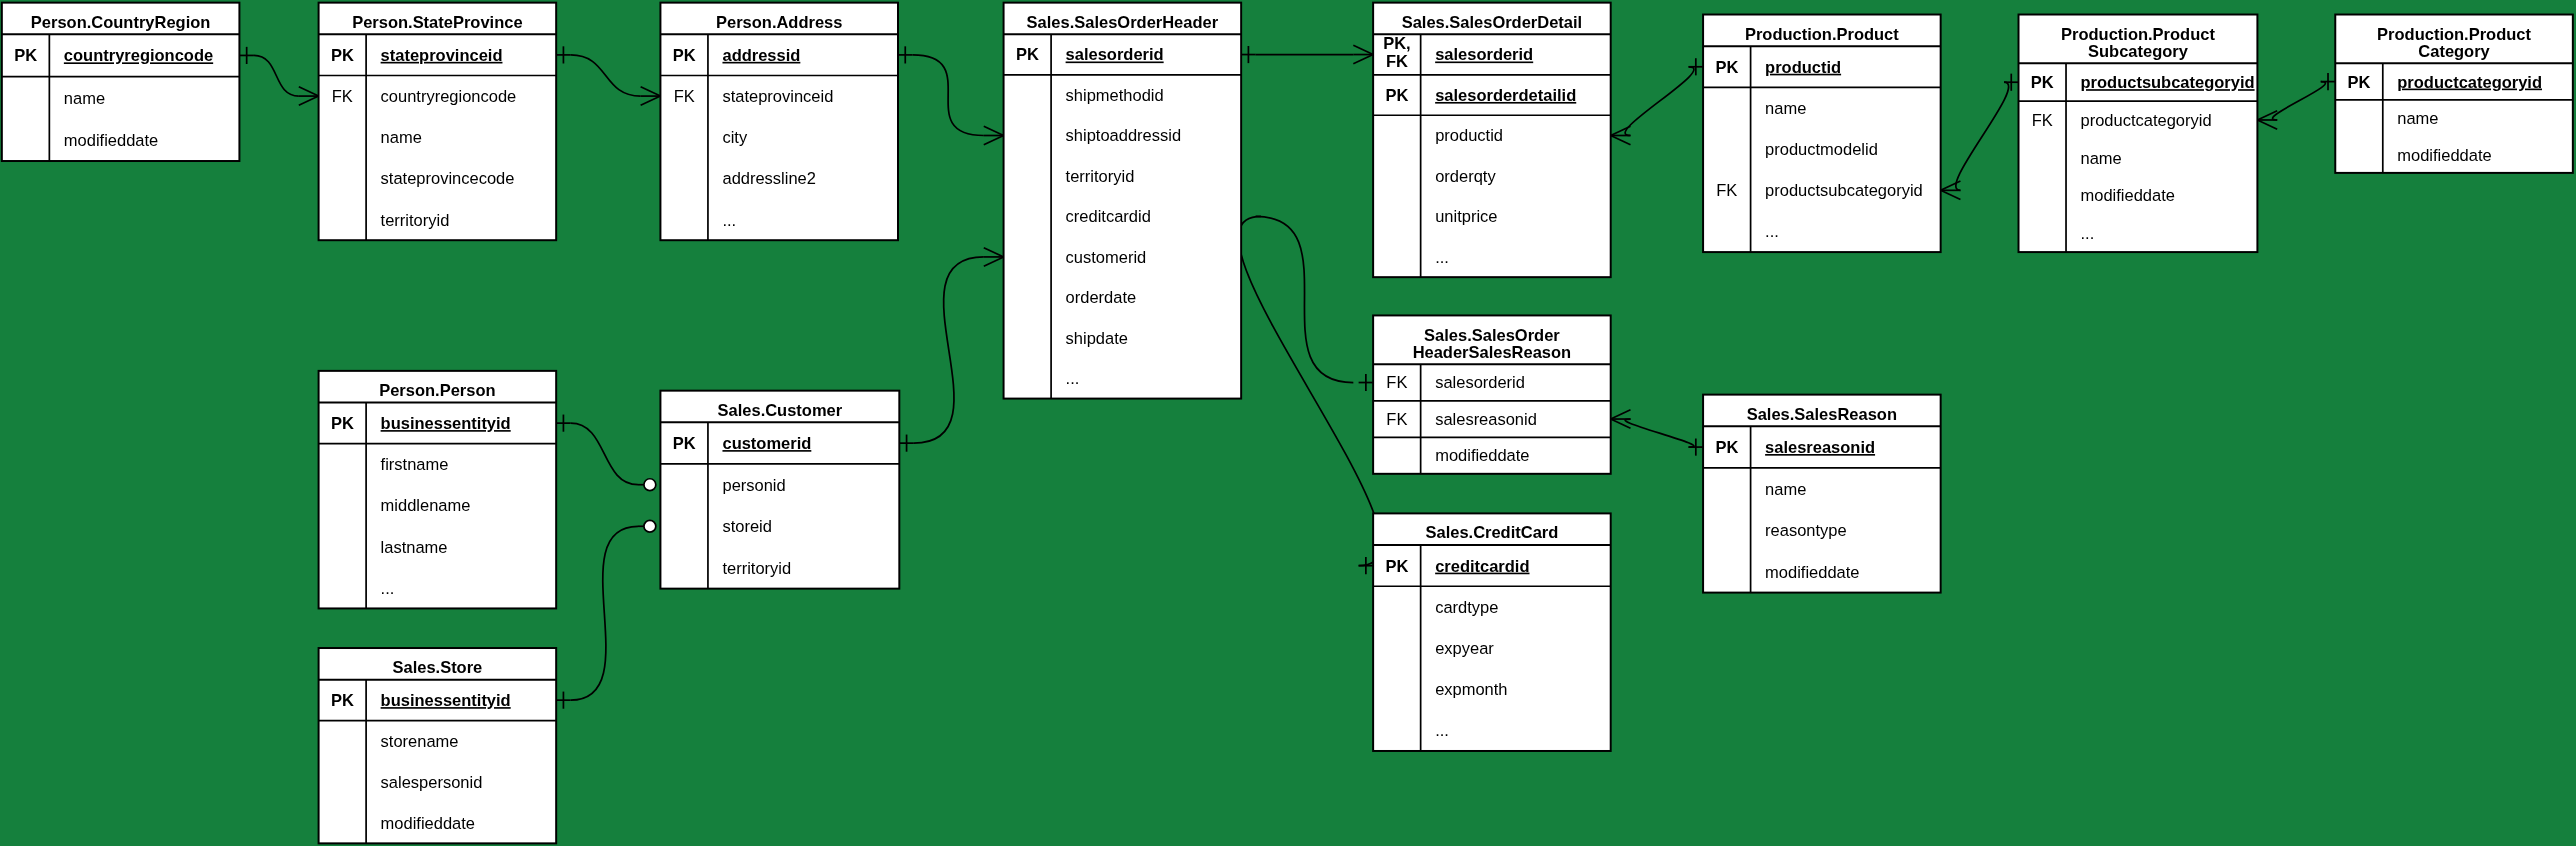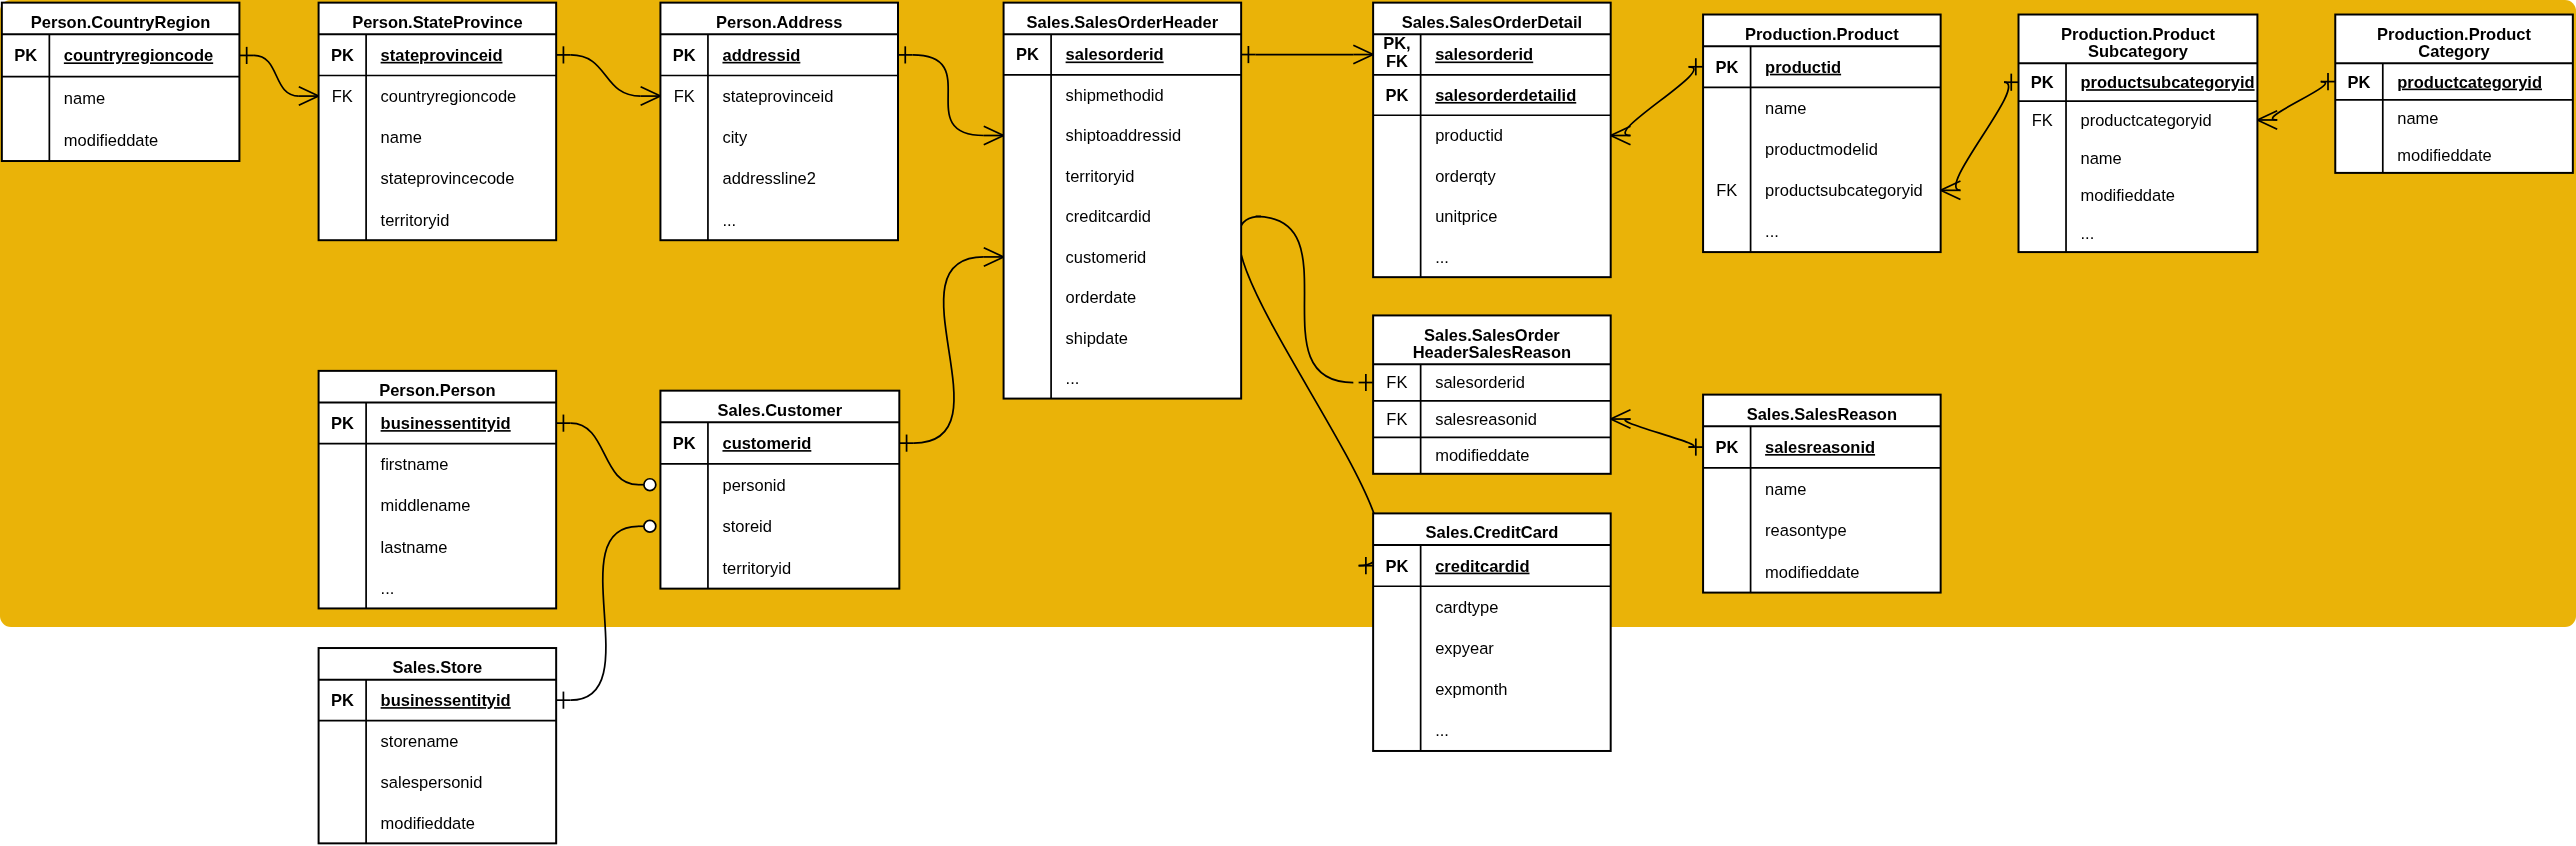--- a/index.html
+++ b/index.html
@@ -2,21 +2,21 @@
 <html style="font-size:10.6px"><head>
 <meta charset="utf-8">
 <title>AdventureWorks ER Diagram</title>
 <style>
   html,body{margin:0;padding:0;background:#ffffff;}
   body{
     width:2576px;height:846px;overflow:hidden;
     font-family:"Liberation Sans","DejaVu Sans",sans-serif;
     -webkit-font-smoothing:antialiased;
   }
-  #diagram{position:relative;width:2576px;height:627px;background:#eab308;border-radius:11px;}
+  #diagram{position:relative;width:2576px;height:846px;background:#15803d;}
   svg.erd{display:block;width:2576px;height:846px;}
   .tbl-rect{fill:#ffffff;stroke:#000000;stroke-width:3;}
   .tbl-line{stroke:#000000;stroke-width:3;}
   .tbl-line-thin{stroke:#000000;stroke-width:2.6;}
   .title-txt{
     font-family:"Liberation Sans","DejaVu Sans",sans-serif;
     font-size:25px;font-weight:bold;fill:#000;text-anchor:middle;
   }
   .key-txt{
     font-family:"Liberation Sans","DejaVu Sans",sans-serif;

